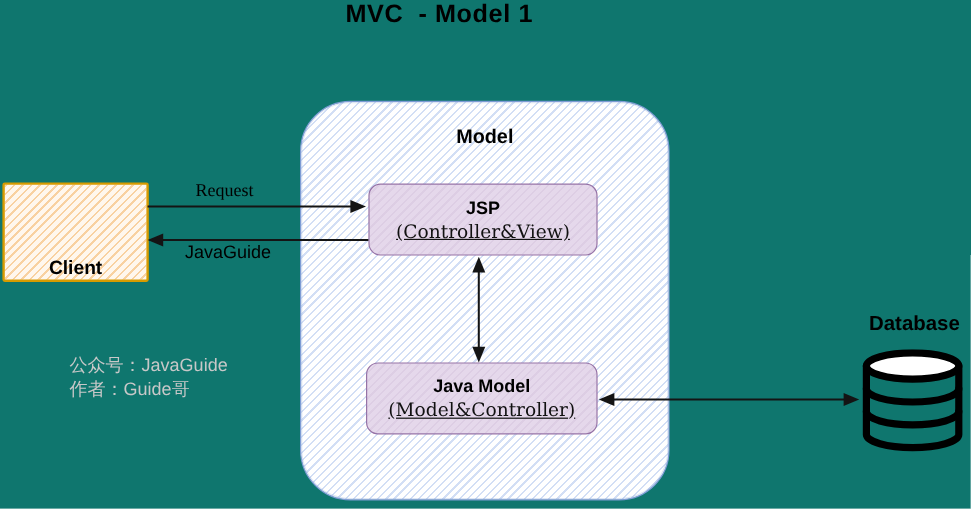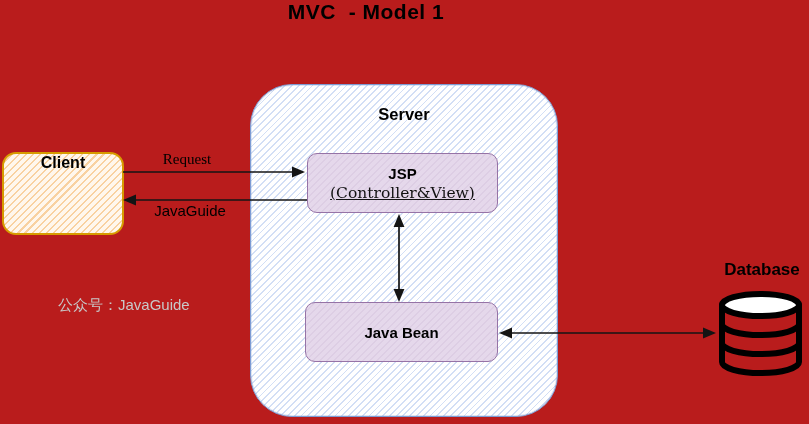--- a/index.html
+++ b/index.html
@@ -4,43 +4,43 @@
 <style>
   :root{
     --client-border:#D79B00; --client-fill:#FFF7ED; --client-hatch:#F3B262;
     --server-border:#7D9CD4; --server-hatch:#ADC3EA;
     --purple-border:#9673A6; --purple-fill:#E5D8EB;
     --arrow:#141414; --watermark:#C8C8C8; --text:#000000;
   }
   html,body{margin:0;padding:0;background:#fff;}
   .canvas{
     position:relative; width:809px; height:424px; overflow:hidden;
-    font-family:"Liberation Sans", sans-serif; color:var(--text); background:#b91c1c;
+    font-family:"Liberation Sans", sans-serif; color:var(--text); background:#0f766e;
   }
   .title{
     position:absolute; left:0; top:2; width:732px; text-align:center;
     font-size:21px; font-weight:700; white-space:pre; letter-spacing:.5px;
   }
   .server{
     position:absolute; left:250px; top:84px; width:306px; height:331px;
     border:1.6px solid var(--server-border); border-radius:42px;
     background-color:#fff;
     background-image:repeating-linear-gradient(135deg, rgba(144,174,230,.40) 0px, rgba(144,174,230,.40) 1.3px, transparent 1.3px, transparent 4.8px);
     box-shadow:inset 0 0 0 1px rgba(125,156,212,.25);
   }
   .server-label{
     position:absolute; left:0; top:20px; width:100%; text-align:center;
     font-size:16.5px; font-weight:700;
   }
   .client{
     position:absolute; left:2px; top:152px; width:118px; height:79px;
-    border:2px solid var(--client-border); border-radius:14px;
+    border:2px solid var(--client-border); border-radius:2px;
     background-color:var(--client-fill);
     background-image:repeating-linear-gradient(135deg, rgba(243,178,98,.55) 0px, rgba(243,178,98,.55) 1.5px, transparent 1.5px, transparent 5px);
-    display:flex; align-items:flex-start; justify-content:center;
+    display:flex; align-items:flex-end; justify-content:center;
     font-size:16px; font-weight:700;
   }
   .pnode{
     position:absolute; border:1.6px solid var(--purple-border); border-radius:10px;
     background-color:var(--purple-fill);
     background-image:repeating-linear-gradient(135deg, rgba(150,115,166,.10) 0px, rgba(150,115,166,.10) 1.4px, transparent 1.4px, transparent 5px);
     display:flex; flex-direction:column; align-items:center; justify-content:center;
   }
   .jsp{ left:307px; top:153px; width:189px; height:58px; }
   .javabean{ left:305px; top:302px; width:191px; height:58px; }
@@ -63,52 +63,54 @@
   .arrows polygon{ fill:var(--arrow); stroke:none; }
 </style>
 </head>
 <body>
 
 <div class="canvas">
 
   <div class="title">MVC  - Model 1</div>
 
   <div class="server">
-    <div class="server-label">Server</div>
+    <div class="server-label">Model</div>
   </div>
 
   <div class="client">
     <span>Client</span>
   </div>
 
   <div class="pnode jsp">
     <div class="ptitle">JSP</div>
     <div class="psub">(Controller&amp;View)</div>
   </div>
 
   <div class="pnode javabean">
-    <div class="ptitle">Java Bean</div>
+    <div class="ptitle">Java Model</div>
+    <div class="psub">(Model&amp;Controller)</div>
   </div>
 
   <div class="edge-label lbl-request">Request</div>
   <div class="edge-label lbl-response">JavaGuide</div>
 
   <div class="db-label">Database</div>
 
   <svg class="db-icon" width="87" height="88" viewBox="0 0 87 88" aria-hidden="true">
     <g fill="none" stroke="#000" stroke-width="6" stroke-linecap="round">
       <path d="M5 14 V71 A38.5 11 0 0 0 82 71 V14"></path>
       <path d="M5 33 A38.5 11 0 0 0 82 33"></path>
       <path d="M5 52 A38.5 11 0 0 0 82 52"></path>
       <ellipse cx="43.5" cy="14" rx="38.5" ry="11" fill="#fff"></ellipse>
     </g>
   </svg>
 
   <div class="watermark">
     <div>公众号：JavaGuide</div>
+    <div>作者：Guide哥</div>
   </div>
 
   <svg class="arrows" width="809" height="424" viewBox="0 0 809 424" aria-hidden="true">
     <g>
       <line x1="123" y1="172" x2="293" y2="172"></line>
       <polygon points="305,172 292,166.6 292,177.4"></polygon>
     </g>
     <g>
       <line x1="307" y1="200" x2="135" y2="200"></line>
       <polygon points="123,200 136,194.6 136,205.4"></polygon>

